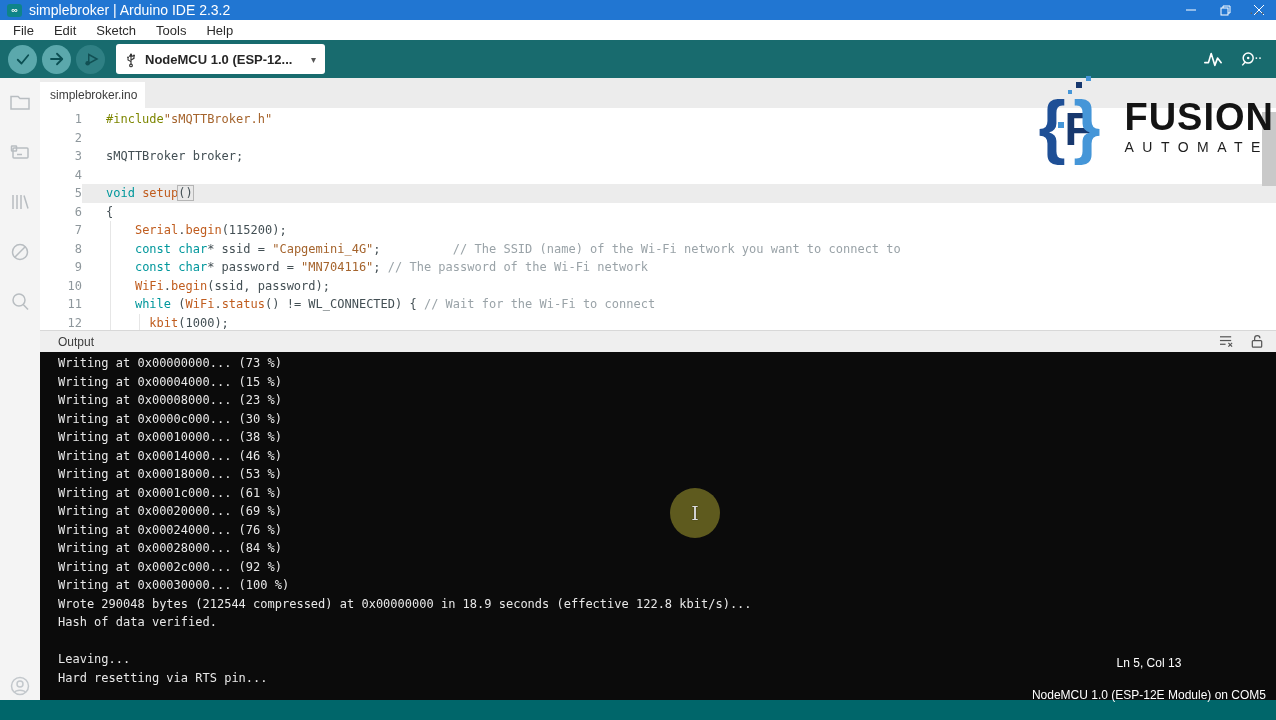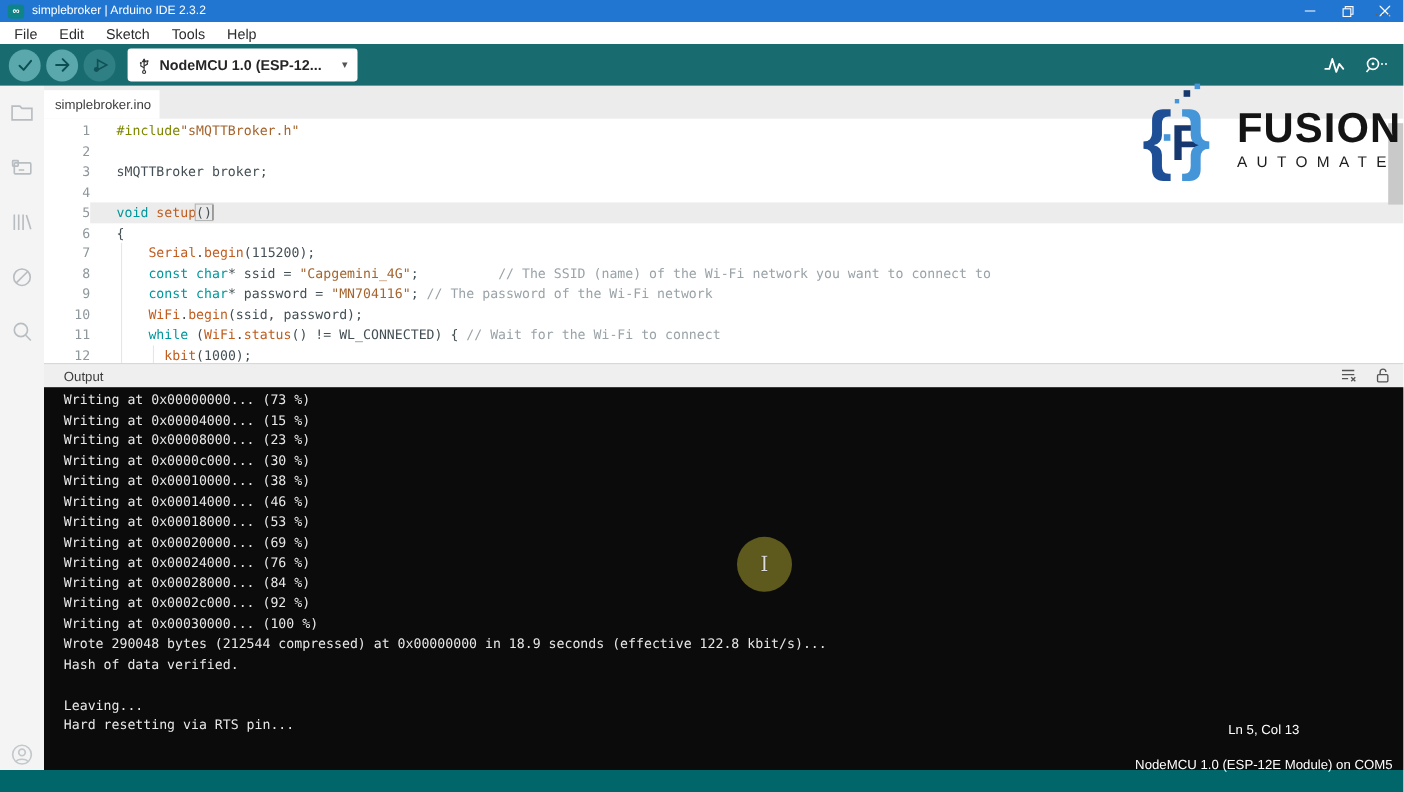--- a/index.html
+++ b/index.html
@@ -6,21 +6,21 @@
   html,body { width:1276px; height:720px; overflow:hidden; background:#fff;
               font-family:"Liberation Sans", sans-serif; }
   #app { position:relative; width:1276px; height:720px; background:#fff; }
 
   
   .titlebar { position:absolute; left:0; top:0; width:100%; height:20px;
               background:#2176d2; display:flex; align-items:center; color:#fff; }
   .app-icon { width:15px; height:13px; background:#0e8488; border-radius:3px;
               margin:0 7px 0 7px; display:flex; align-items:center; justify-content:center;
               color:#fff; font-size:9px; font-weight:bold; line-height:1; }
-  .title-text { font-size:11px; }
+  .title-text { font-size:14px; }
   .win-controls { margin-left:auto; display:flex; height:100%; }
   .win-btn { width:34px; height:100%; display:flex; align-items:center; justify-content:center;
              color:#fff; font-size:11px; }
 
   
   .menubar { position:absolute; left:0; top:20px; width:100%; height:20px; background:#fff;
              display:flex; align-items:center; padding-left:3px; }
   .menu-item { font-size:13px; color:#2b2b2b; padding:0 10px; height:100%;
                display:flex; align-items:center; }
 
@@ -329,20 +329,21 @@
     </div>
   </div>
   <div class="console">
       <div class="console-line">Writing at 0x00000000... (73 %)</div>
       <div class="console-line">Writing at 0x00004000... (15 %)</div>
       <div class="console-line">Writing at 0x00008000... (23 %)</div>
       <div class="console-line">Writing at 0x0000c000... (30 %)</div>
       <div class="console-line">Writing at 0x00010000... (38 %)</div>
       <div class="console-line">Writing at 0x00014000... (46 %)</div>
       <div class="console-line">Writing at 0x00018000... (53 %)</div>
+      <div class="console-line">Writing at 0x0001c000... (61 %)</div>
       <div class="console-line">Writing at 0x00020000... (69 %)</div>
       <div class="console-line">Writing at 0x00024000... (76 %)</div>
       <div class="console-line">Writing at 0x00028000... (84 %)</div>
       <div class="console-line">Writing at 0x0002c000... (92 %)</div>
       <div class="console-line">Writing at 0x00030000... (100 %)</div>
       <div class="console-line">Wrote 290048 bytes (212544 compressed) at 0x00000000 in 18.9 seconds (effective 122.8 kbit/s)...</div>
       <div class="console-line">Hash of data verified.</div>
       <div class="console-line">&nbsp;</div>
       <div class="console-line">Leaving...</div>
       <div class="console-line">Hard resetting via RTS pin...</div>

